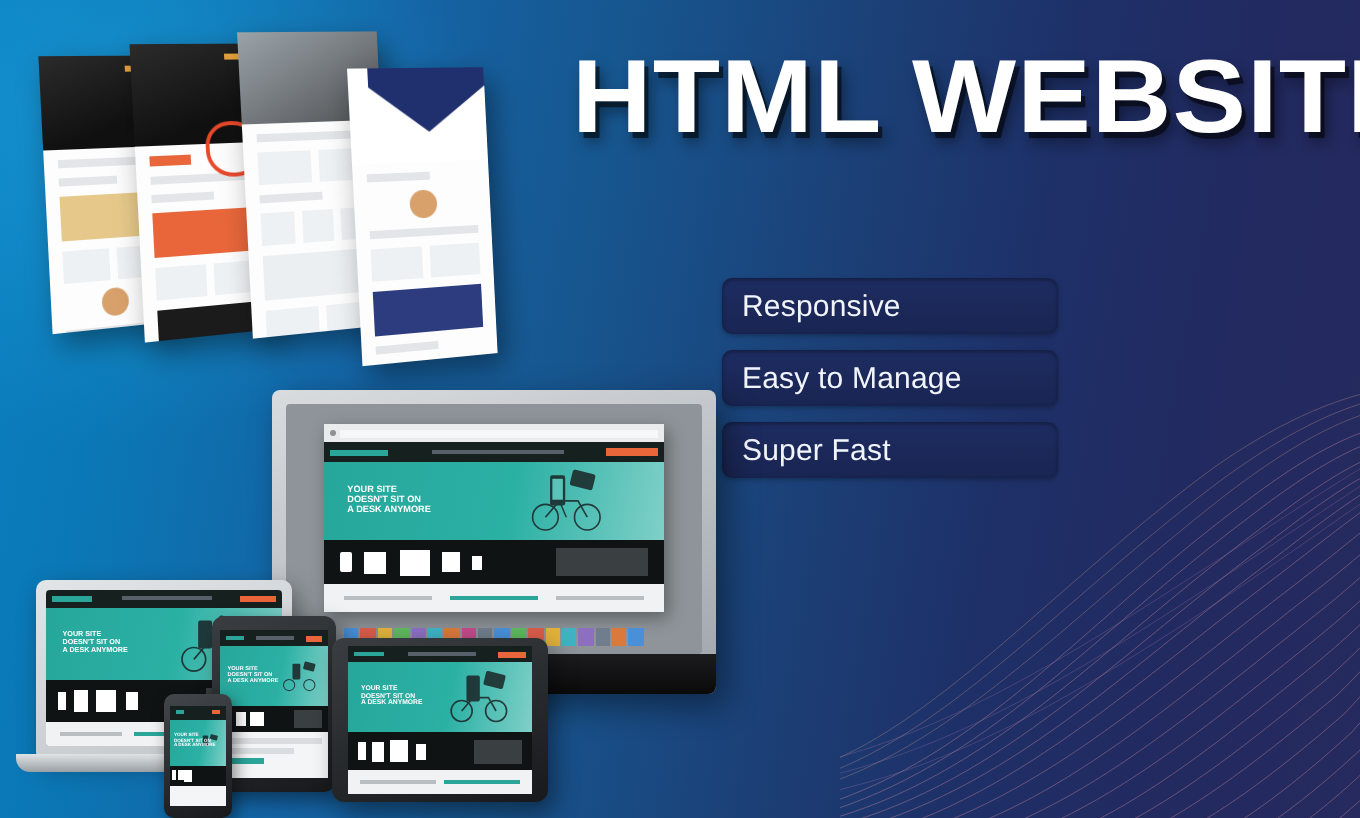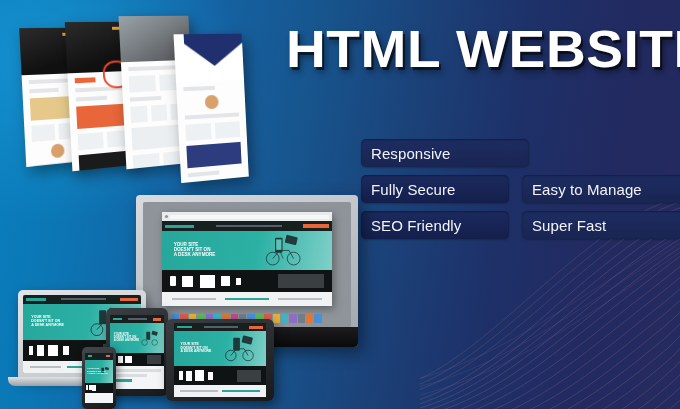--- a/index.html
+++ b/index.html
@@ -162,25 +162,23 @@
     </g>
   </svg>
 
   <div class="headline">HTML WEBSITE</div>
 
   <div class="features">
     <div class="frow">
       <div class="badge right">Responsive</div>
     </div>
     <div class="frow">
-      <div class="badge left">Fully Secure</div>
       <div class="badge right">Easy to Manage</div>
     </div>
     <div class="frow">
-      <div class="badge left">SEO Friendly</div>
       <div class="badge right">Super Fast</div>
     </div>
   </div>
 
   <div class="mockups">
     <div class="page p1">
       <div class="hdr-dark"></div>
       <div class="strip"></div>
       <div class="strip s"></div>
       <div class="blk tan"></div>

